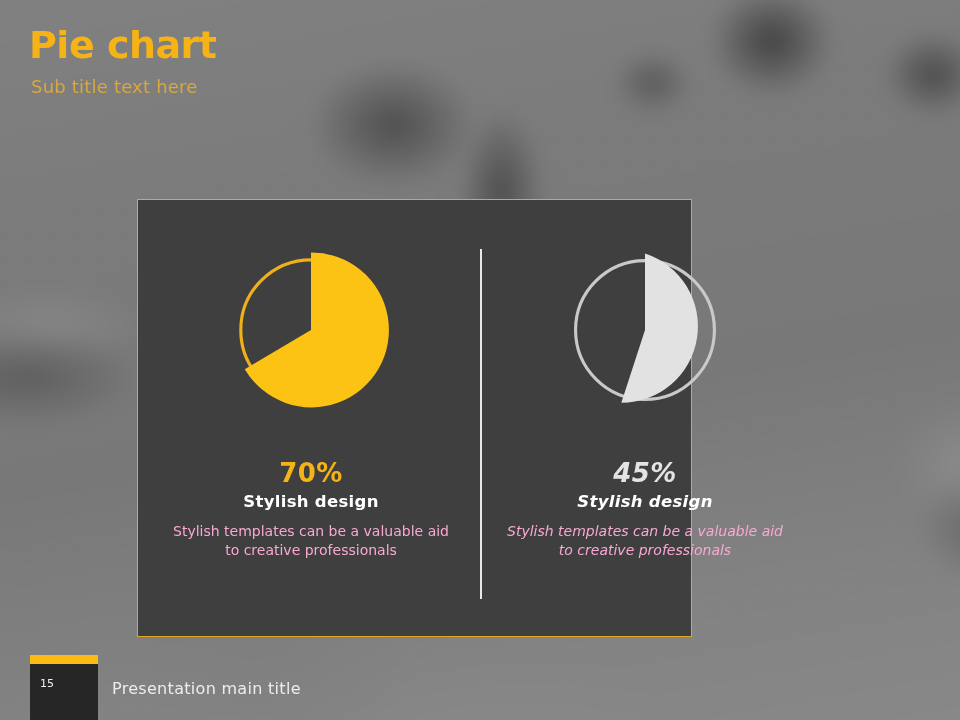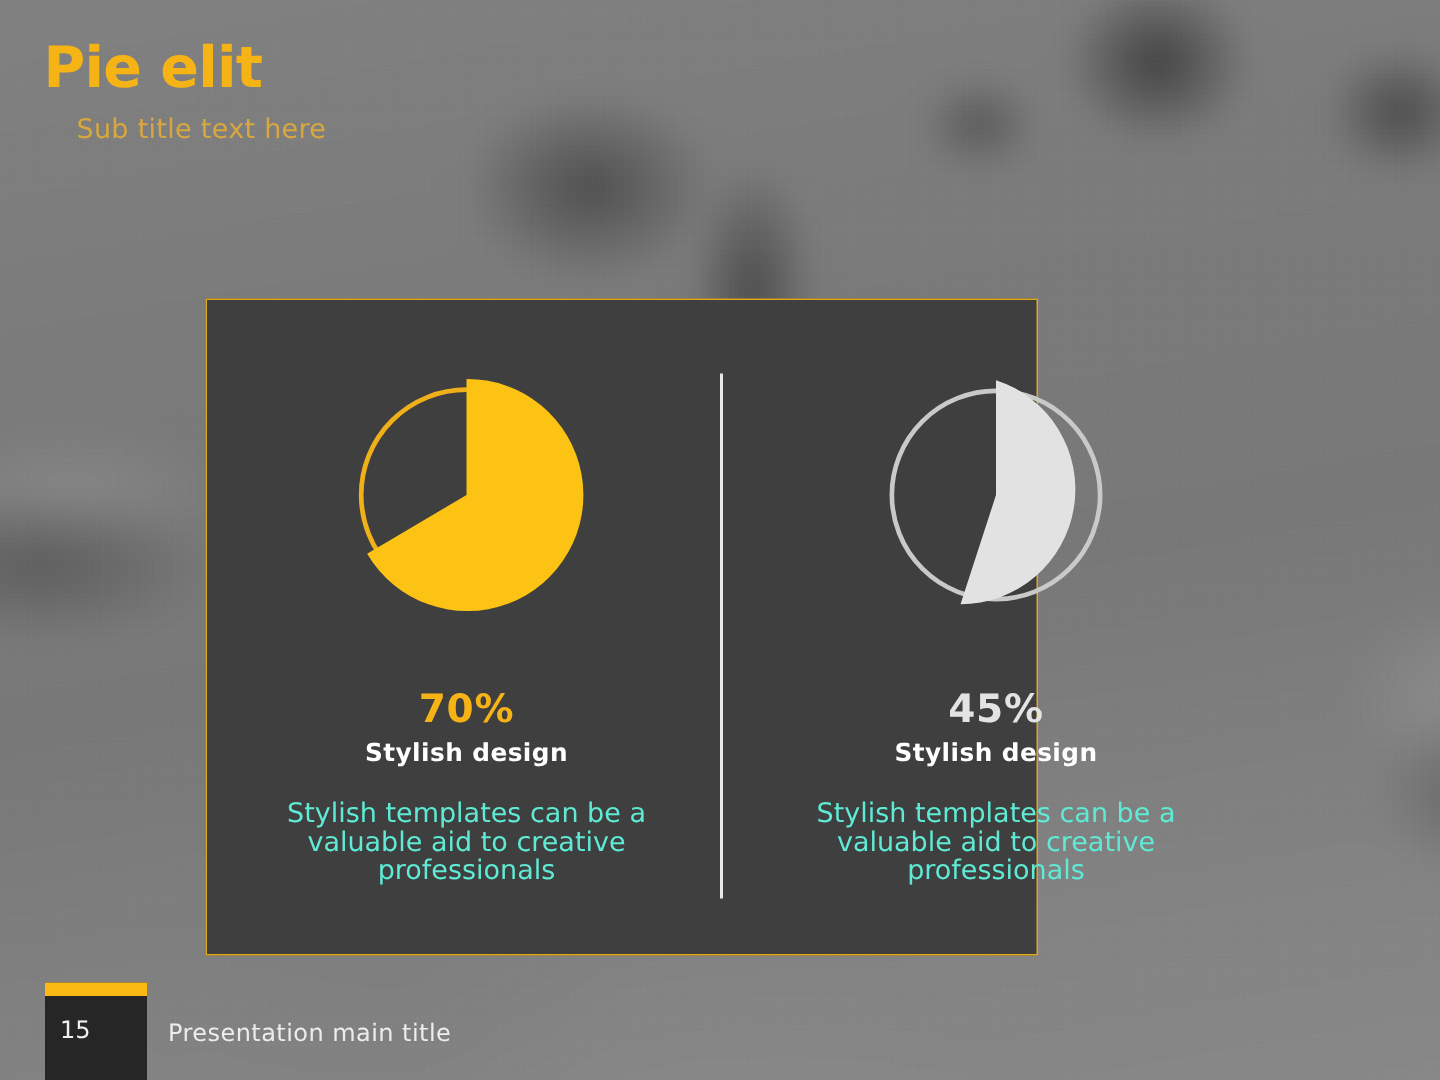--- a/index.html
+++ b/index.html
@@ -58,21 +58,20 @@
     line-height: 1.1;
     white-space: nowrap;
   }
   #subtitle {
     position: absolute;
     left: 31px; top: 76px;
     font-size: 18px;
     color: #d8a83e;
     letter-spacing: 0.2px;
     white-space: nowrap;
-    margin-left: 20px;
   }
 
   
   #intro {
     position: absolute;
     left: 62px; top: 141px;
     width: 836px;
     text-align: center;
     font-size: 13.2px;
     line-height: 22px;
@@ -97,21 +96,21 @@
   }
 
   
   .col {
     position: absolute;
     top: 30px;
     width: 330px;
     text-align: center;
   }
   #col-left  { left: 8px; }
-  #col-right { left: 361px; }
+  #col-right { left: 342px; font-style: italic; }
 
   .chart-wrap {
     height: 200px;
     display: flex;
     align-items: center;
     justify-content: center;
   }
 
   .pct {
     font-size: 26px;
@@ -124,63 +123,63 @@
 
   .heading {
     font-size: 16.5px;
     font-weight: bold;
     color: #ffffff;
     margin-top: 4px;
     letter-spacing: 0.3px;
   }
 
   .desc {
-    font-size: 18px;
+    font-size: 14px;
     line-height: 19px;
-    color: #5eead4;
-    margin-top: 22px;
+    color: #f9a8d4;
+    margin-top: 11px;
     padding: 0 24px;
   }
 
   
   #footer-box {
     position: absolute;
     left: 30px; top: 655px;
     width: 68px; height: 65px;
     background: #262626;
   }
   #footer-bar {
     position: absolute;
     left: 0; top: 0;
     width: 68px; height: 9px;
     background: #fcb813;
   }
   #page-number {
     position: absolute;
     left: 10px; top: 22px;
-    font-size: 16px;
+    font-size: 11px;
     color: #f0f0f0;
   }
   #footer-title {
     position: absolute;
     left: 112px; top: 679px;
     font-size: 16px;
     color: #ededed;
     letter-spacing: 0.3px;
   }
 </style>
 </head>
 <body>
 
 <div id="slide">
 
   <div id="bg-photo"></div>
   <div id="bg-grain"></div>
 
-  <div id="title">Pie elit</div>
+  <div id="title">Pie chart</div>
 
   <div id="subtitle">Sub title text here</div>
 
 
   <div id="panel">
 
     <div id="panel-divider"></div>
 
     <div class="col" id="col-left">
 

